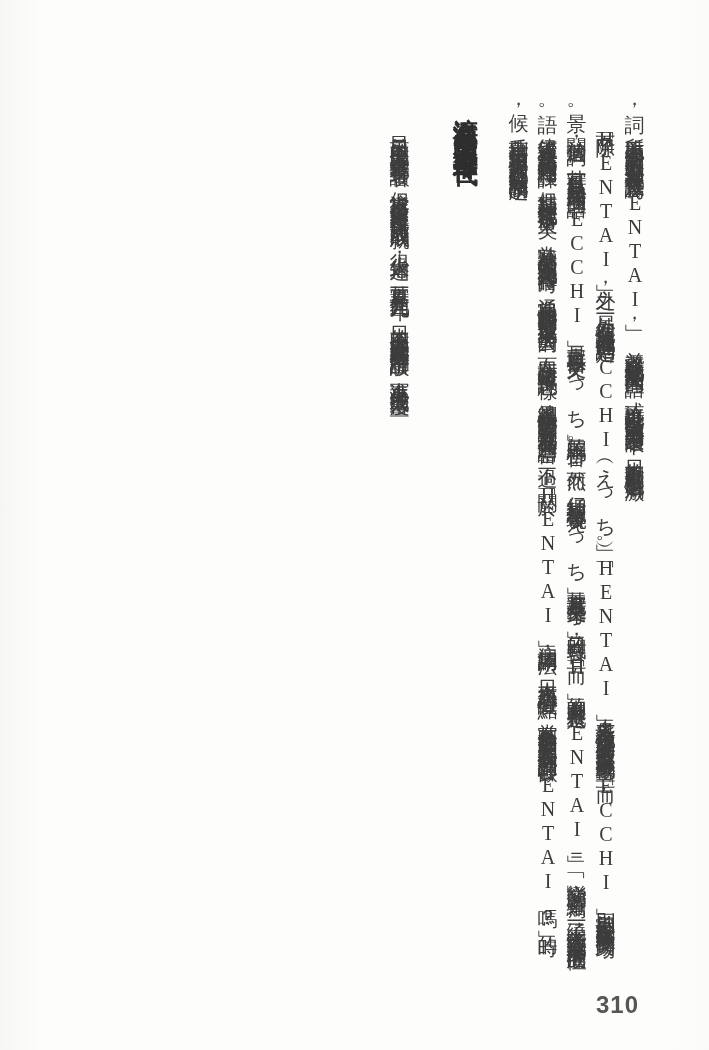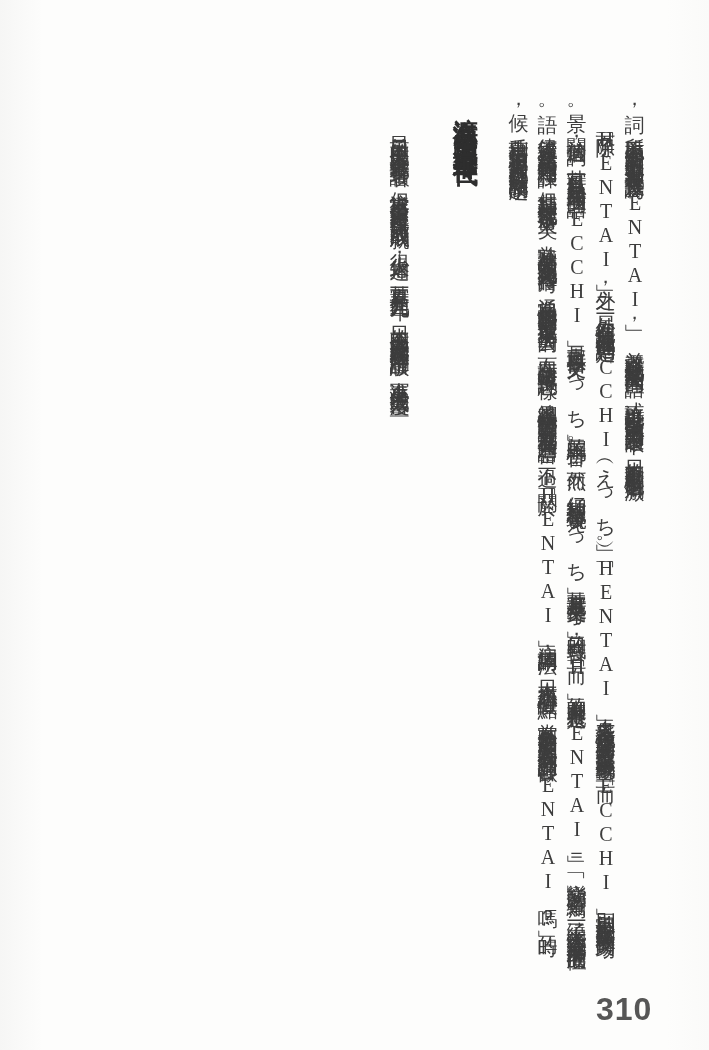--- a/index.html
+++ b/index.html
@@ -45,21 +45,21 @@
     line-height: 36px;
     letter-spacing: 4px;
     color: #2e2e2e;
   }
   .pagenum {
     position: absolute;
     top: 991px;
     left: 596px;
     font-family: "Liberation Sans", "DejaVu Sans", sans-serif;
     font-weight: bold;
-    font-size: 32px;
+    font-size: 24px;
     letter-spacing: 1px;
     color: #565656;
   }
 </style>
 </head>
 <body>
 
 <div class="page">
 
   <article class="vtext">

